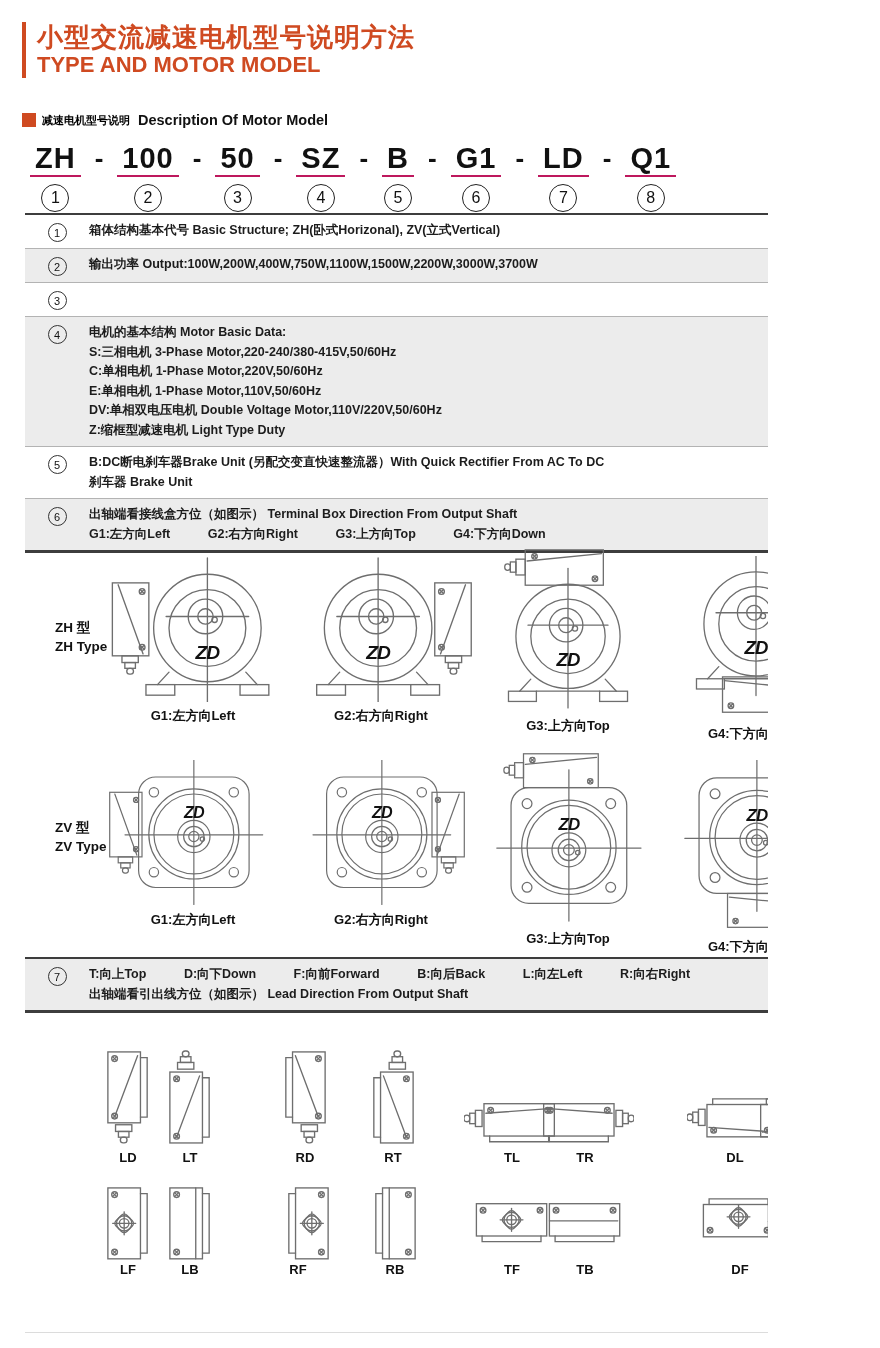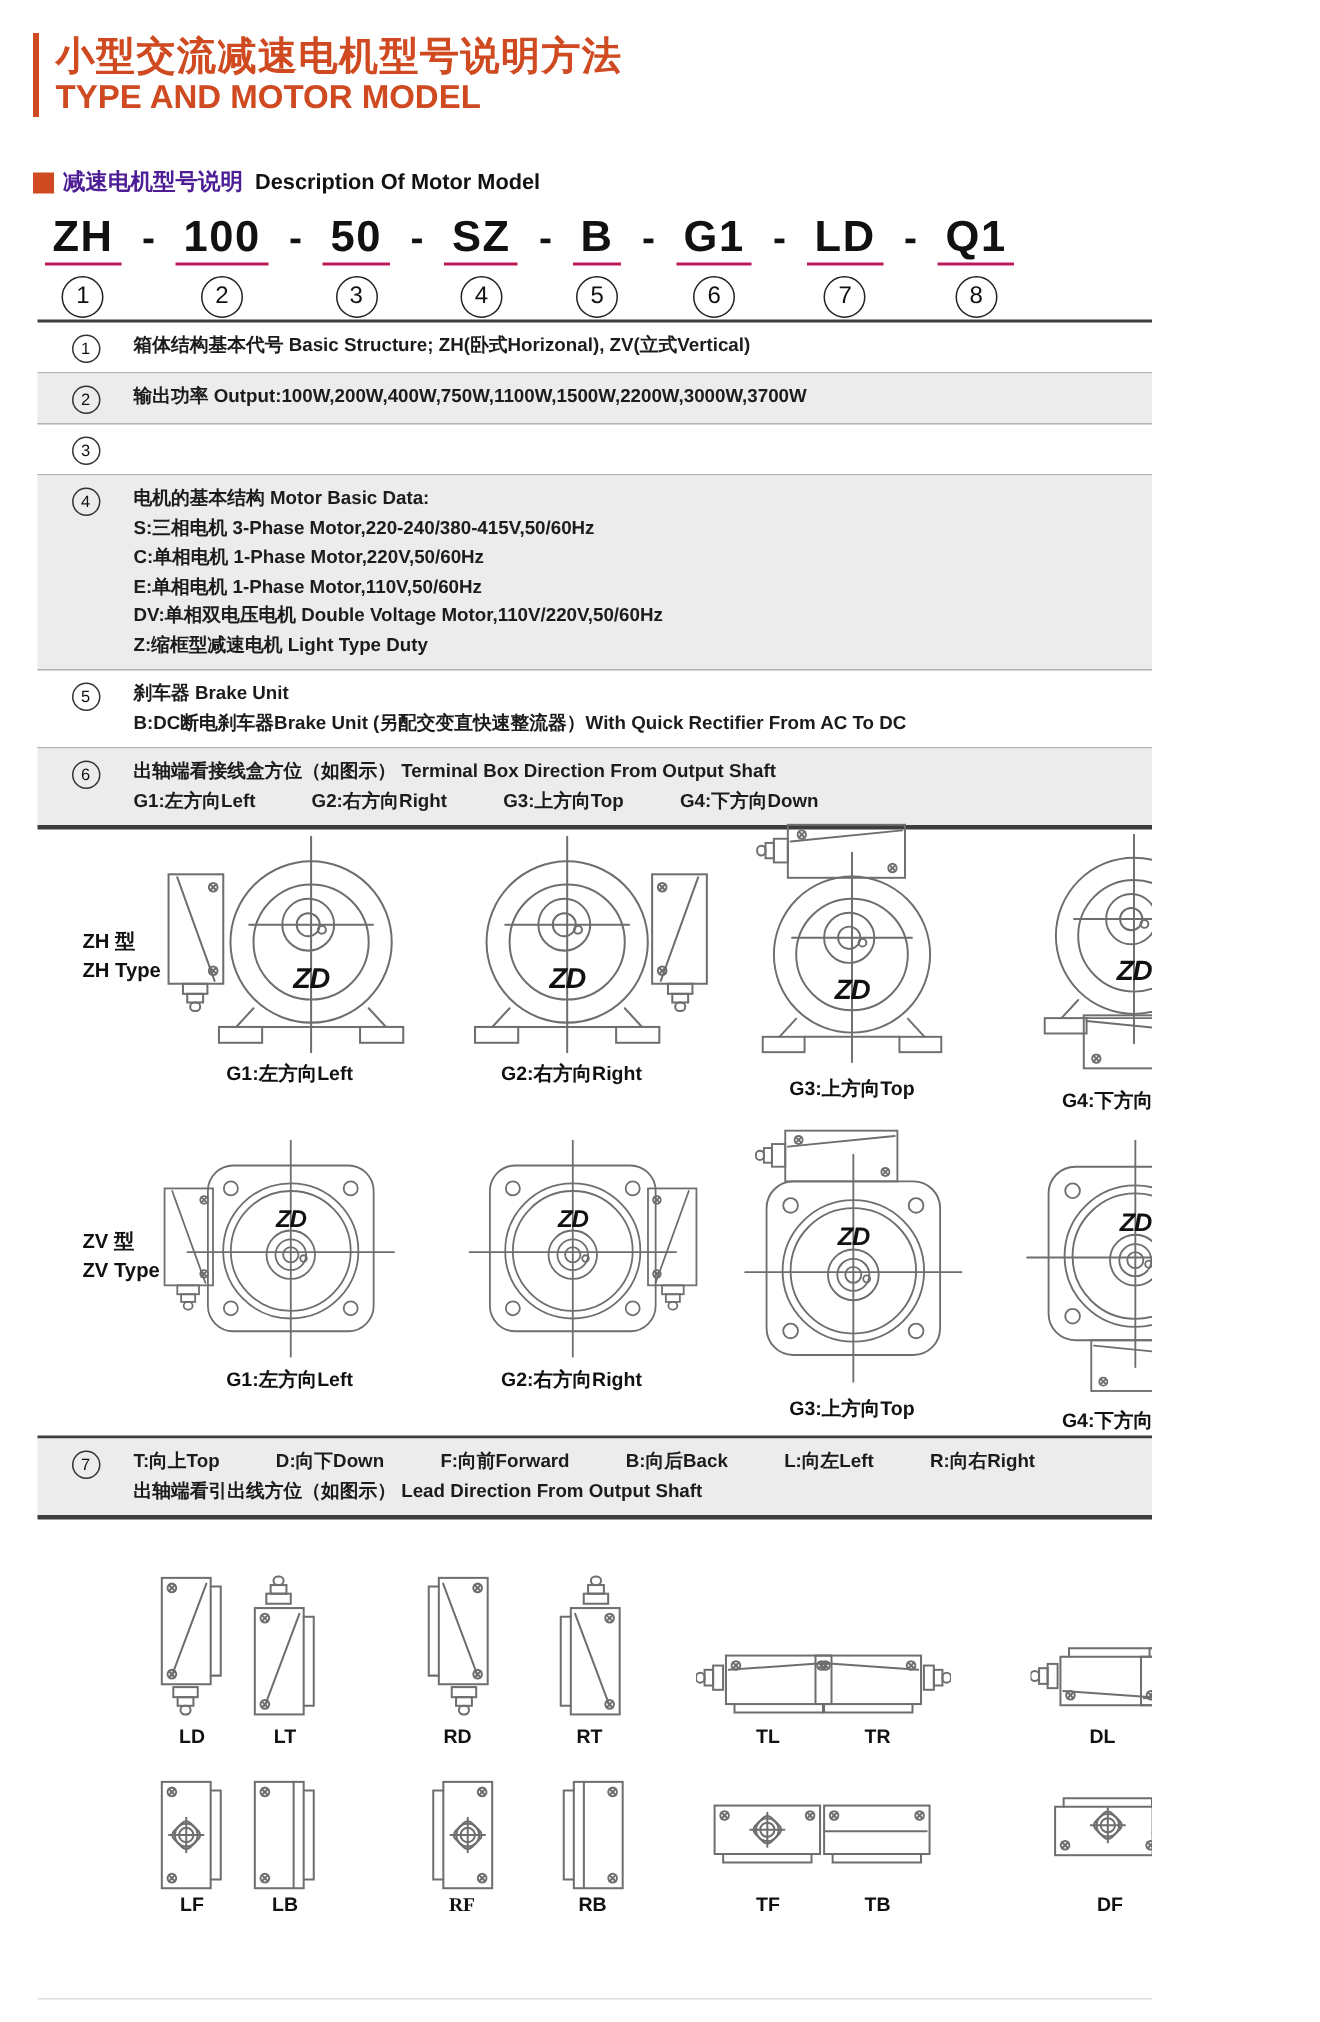--- a/index.html
+++ b/index.html
@@ -8,21 +8,21 @@
     font-family:"Liberation Sans","DejaVu Sans",sans-serif; color:#1a1a1a;
     overflow:hidden;
   }
   
   .hdr { position:absolute; top:22px; left:22px; border-left:4px solid #cf4a21; padding-left:11px; }
   .hdr .t-zh { font-size:26px; font-weight:700; color:#cf4a21; letter-spacing:1px; line-height:30px; }
   .hdr .t-en { font-size:22px; font-weight:700; color:#cf4a21; letter-spacing:0px; line-height:26px; }
   
   .sec-head { position:absolute; top:112px; left:22px; display:flex; align-items:center; }
   .sq { width:14px; height:14px; background:#cf4a21; margin-right:6px; }
-  .sec-zh { font-size:15px; font-weight:700; color:#4c1d95; }
+  .sec-zh { font-size:11px; font-weight:700; color:#000000; }
   .sec-en { font-size:14.5px; font-weight:700; color:#111; margin-left:8px; }
   
   .model { position:absolute; top:142px; left:30px; display:flex; align-items:flex-start; }
   .mseg { display:flex; flex-direction:column; align-items:center; }
   .mcode { font-size:29px; font-weight:700; letter-spacing:1px; color:#111;
            border-bottom:2px solid #be185d; padding:0 5px 1px 5px; line-height:32px; }
   .mdash { font-size:26px; font-weight:700; color:#111; line-height:32px; margin:0 14px; }
   .mcircle { margin-top:7px; width:26px; height:26px; border:1.5px solid #222; border-radius:50%;
              display:flex; align-items:center; justify-content:center; font-size:16px; color:#111; }
   
@@ -247,22 +247,22 @@
         <div class="tline">E:单相电机 1-Phase Motor,110V,50/60Hz</div>
         <div class="tline">DV:单相双电压电机 Double Voltage Motor,110V/220V,50/60Hz</div>
         <div class="tline">Z:缩框型减速电机 Light Type Duty</div>
       </div>
     </div>
     <div class="trow">
       <div class="tnum">
           <span class="ncircle">5</span>
         </div>
       <div class="tbody">
+        <div class="tline">B:DC断电刹车器Brake Unit (另配交变直快速整流器）With Quick Rectifier From AC To DC</div>
         <div class="tline">刹车器 Brake Unit</div>
-        <div class="tline">B:DC断电刹车器Brake Unit (另配交变直快速整流器）With Quick Rectifier From AC To DC</div>
       </div>
     </div>
     <div class="trow gray">
       <div class="tnum">
           <span class="ncircle">6</span>
         </div>
       <div class="tbody">
         <div class="tline">出轴端看接线盒方位（如图示） Terminal Box Direction From Output Shaft</div>
         <div class="tline">
           <span class="titem">G1:左方向Left</span>
@@ -491,21 +491,21 @@
     <svg viewBox="0 0 100 50" width="95">
       <g transform="translate(0,48) scale(1,-1)">
           <use href="#sh-boxp" x="8" y="0"></use>
         </g>
       <line class="ln" x1="12" y1="28" x2="84" y2="28"></line>
     </svg>
   </div>
 
   <div class="slab" style="top:1262px; left:93px;">LF</div>
   <div class="slab" style="top:1262px; left:155px;">LB</div>
-  <div class="slab" style="top:1262px; left:273px;font-family:Liberation Serif, serif;">RF</div>
+  <div class="slab" style="top:1262px; left:263px;">RF</div>
   <div class="slab" style="top:1262px; left:360px;">RB</div>
   <div class="slab" style="top:1262px; left:477px;">TF</div>
   <div class="slab" style="top:1262px; left:550px;">TB</div>
   <div class="slab" style="top:1262px; left:705px;">DF</div>
   <div class="slab" style="top:1262px; left:767px;">DB</div>
 
   <div class="botline"></div>
 </div>
 
 </body></html>

